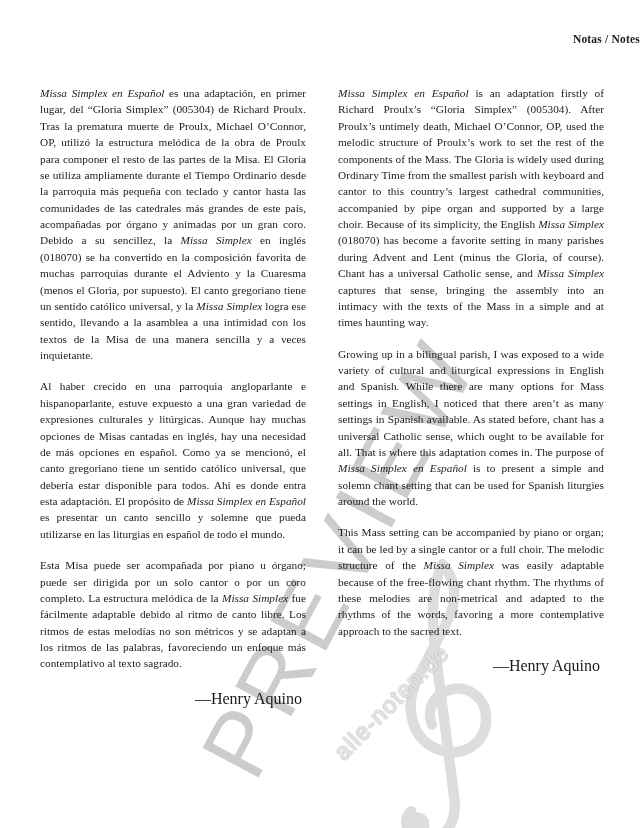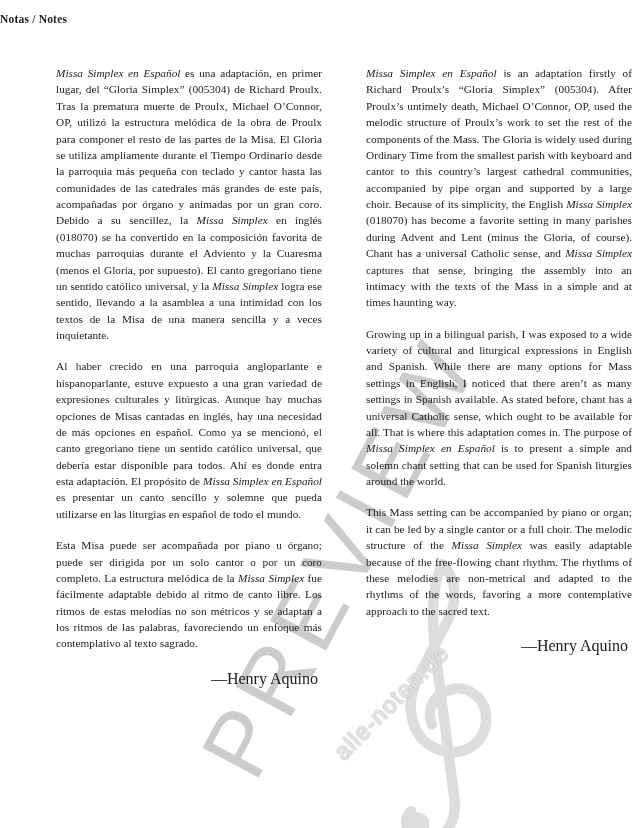--- a/index.html
+++ b/index.html
@@ -10,30 +10,30 @@
   .page {
     position: relative;
     width: 640px;
     height: 828px;
     background: #ffffff;
     overflow: hidden;
     font-family: "Liberation Serif", serif;
     color: #1c1c1c;
   }
   .header {
-    padding-top: 13px;
-    text-align: left;
+    padding-top: 33px;
+    text-align: right;
     font-weight: bold;
     font-size: 11.5px;
     letter-spacing: 0.2px;
   }
   .columns {
     display: flex;
-    gap: 44px;
-    padding: 40px 36px 0 56px;
+    gap: 32px;
+    padding: 40px 36px 0 40px;
     position: relative;
     z-index: 2;
   }
   .col {
     width: 266px;
     flex: 0 0 266px;
   }
   .col p {
     margin: 0 0 15px 0;
     font-size: 11.3px;

